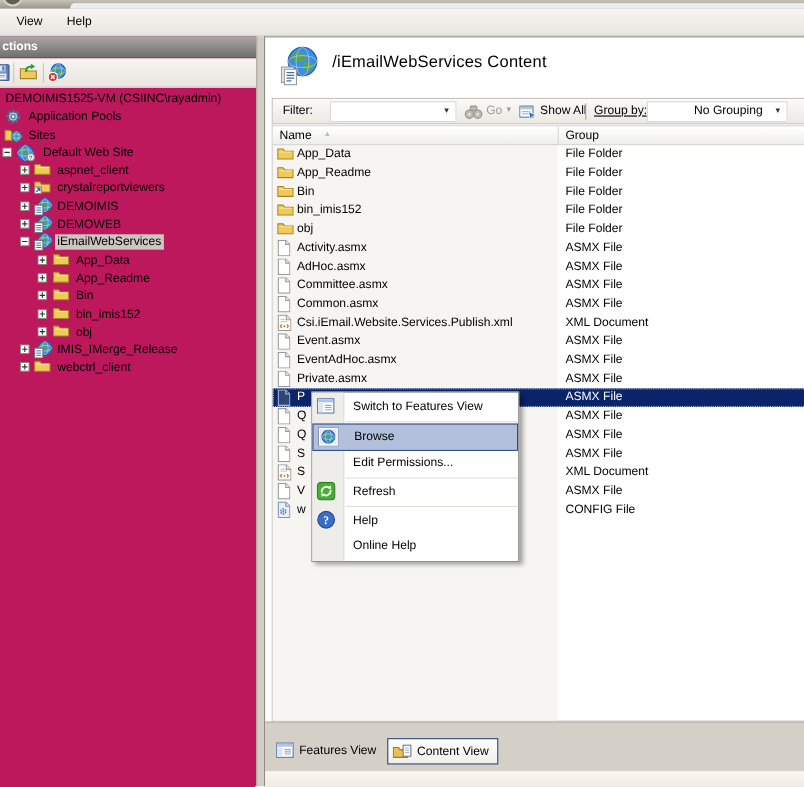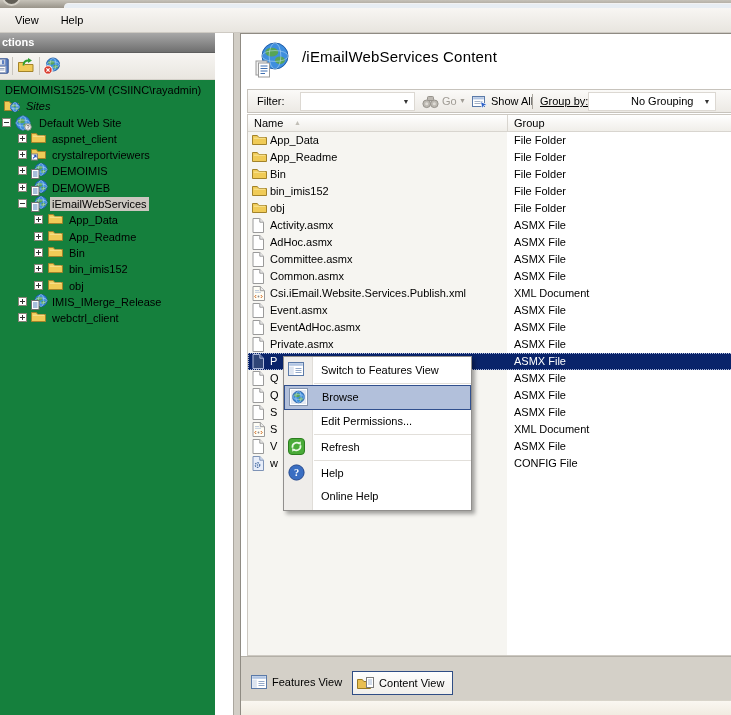--- a/index.html
+++ b/index.html
@@ -18,21 +18,21 @@
   .address-sliver { position:absolute; left:64px; top:3px; width:680px; height:14px;
     border:1px solid #f2f2f2; border-radius:4px; background:#e7edf3; }
 
   
   .menubar { position:absolute; left:0; top:8px; width:731px; height:25px;
     background:linear-gradient(#f8f6f3,#e8e5df); border-bottom:1px solid #cecac3;
     line-height:24px; padding-left:4px; }
   .menubar span { display:inline-block; padding:0 11px; cursor:default;text-align:right; }
 
   
-  .left-panel { position:absolute; left:0; top:33px; width:215px; height:682px; background:#15803d; }
+  .left-panel { position:absolute; left:0; top:33px; width:233px; height:682px; background:#be185d; }
   .conn-header { height:20px; background:linear-gradient(#a8a8a8,#6f6f6f);
     border-bottom:1px solid #5e5e5e; color:#fff; font-weight:bold; line-height:19px; padding-left:2px; }
   .conn-toolbar { position:relative; height:27px; overflow:hidden;
     background:linear-gradient(#f7f5f2,#e9e6e0); border-bottom:1px solid #d5d1ca; }
   .tb-icon { position:absolute; top:5px; }
   .tb-sep { position:absolute; top:4px; width:1px; height:18px; background:#c9c5be; }
   .tree { position:absolute; left:0; top:47px; right:0; bottom:0; overflow:hidden; padding-top:2px; }
   .tree-row { position:relative; height:16.3px; white-space:nowrap; cursor:default; }
   .tree-row .exp { position:absolute; top:3px; width:9px; height:9px; }
   .tree-row .ticon { position:absolute; top:0; width:17px; height:16px; }
@@ -146,30 +146,40 @@
           <path d="M3.4 11.4 l3.2 3.2 M6.6 11.4 l-3.2 3.2" stroke="#fff" stroke-width="1.3"></path>
         </svg>
       </span>
   </div>
   <div class="tree" id="tree">
       <div class="tree-row">
         <span class="tlabel" style="left: 3px; text-align: center;">DEMOIMIS1525-VM (CSIINC\rayadmin)</span>
       </div>
       <div class="tree-row">
         <span class="ticon" style="left: 4px;">
+          <svg width="16" height="16" viewBox="0 0 16 16">
+            <circle cx="8" cy="8" r="5" fill="none" stroke="#4f6f99" stroke-width="2.6" stroke-dasharray="2 1.7"></circle>
+            <circle cx="8" cy="8" r="4.2" fill="#a9c0dc" stroke="#4f6f99"></circle>
+            <circle cx="8" cy="8" r="1.8" fill="#fff" stroke="#4f6f99"></circle>
+          </svg>
+        </span>
+        <span class="tlabel" style="left: 24px;">Application Pools</span>
+      </div>
+      <div class="tree-row">
+        <span class="ticon" style="left: 4px;">
           <svg width="16" height="14" viewBox="0 0 16 14">
             <path d="M0.5 12.5 v-9 h4.8 l1.5 2 h7.7 v7 z" fill="#f0cb57" stroke="#a3832a"></path>
             <circle cx="11" cy="9" r="4.5" fill="#3e8ede" stroke="#1e5ca8"></circle>
             <ellipse cx="9.875" cy="7.65" rx="2.25" ry="1.485" fill="#57a457"></ellipse>
             <ellipse cx="12.71" cy="10.485" rx="1.71" ry="1.3499999999999999" fill="#57a457"></ellipse>
             <ellipse cx="11" cy="9" rx="2.025" ry="4.5" fill="none" stroke="#bfe0f5" stroke-width="0.7" opacity="0.75"></ellipse>
             <ellipse cx="11" cy="9" rx="4.5" ry="1.89" fill="none" stroke="#bfe0f5" stroke-width="0.7" opacity="0.75"></ellipse>
           </svg>
         </span>
-        <span class="tlabel" style="left: 24px; font-style: italic;">Sites</span>
+        <span class="tlabel" style="left: 24px;">Sites</span>
       </div>
       <div class="tree-row">
         <span class="exp" style="left: 2px;">
           <svg width="9" height="9" viewBox="0 0 9 9">
             <rect x="0.5" y="0.5" width="8" height="8" fill="#fff" stroke="#888378"></rect>
             <path d="M2 4.5 h5" stroke="#333"></path>
           </svg>
         </span>
         <span class="ticon" style="left: 15px;">
           <svg width="17" height="16" viewBox="0 0 17 16">

